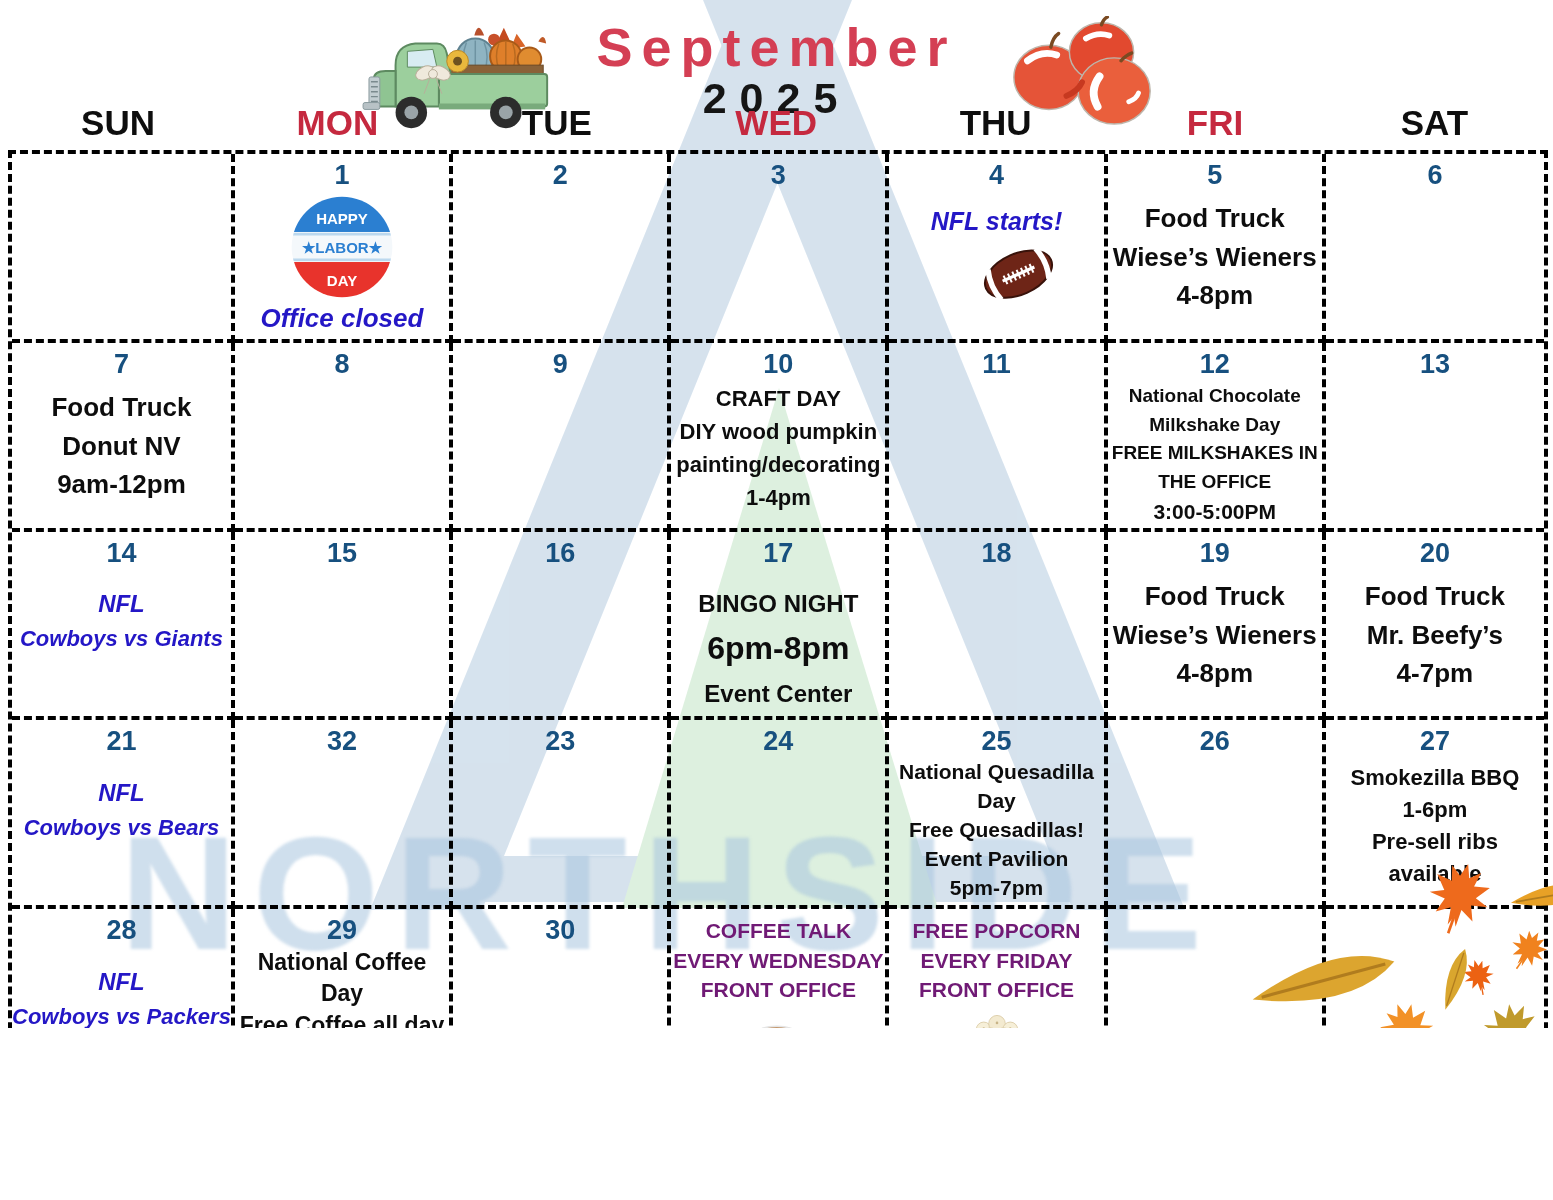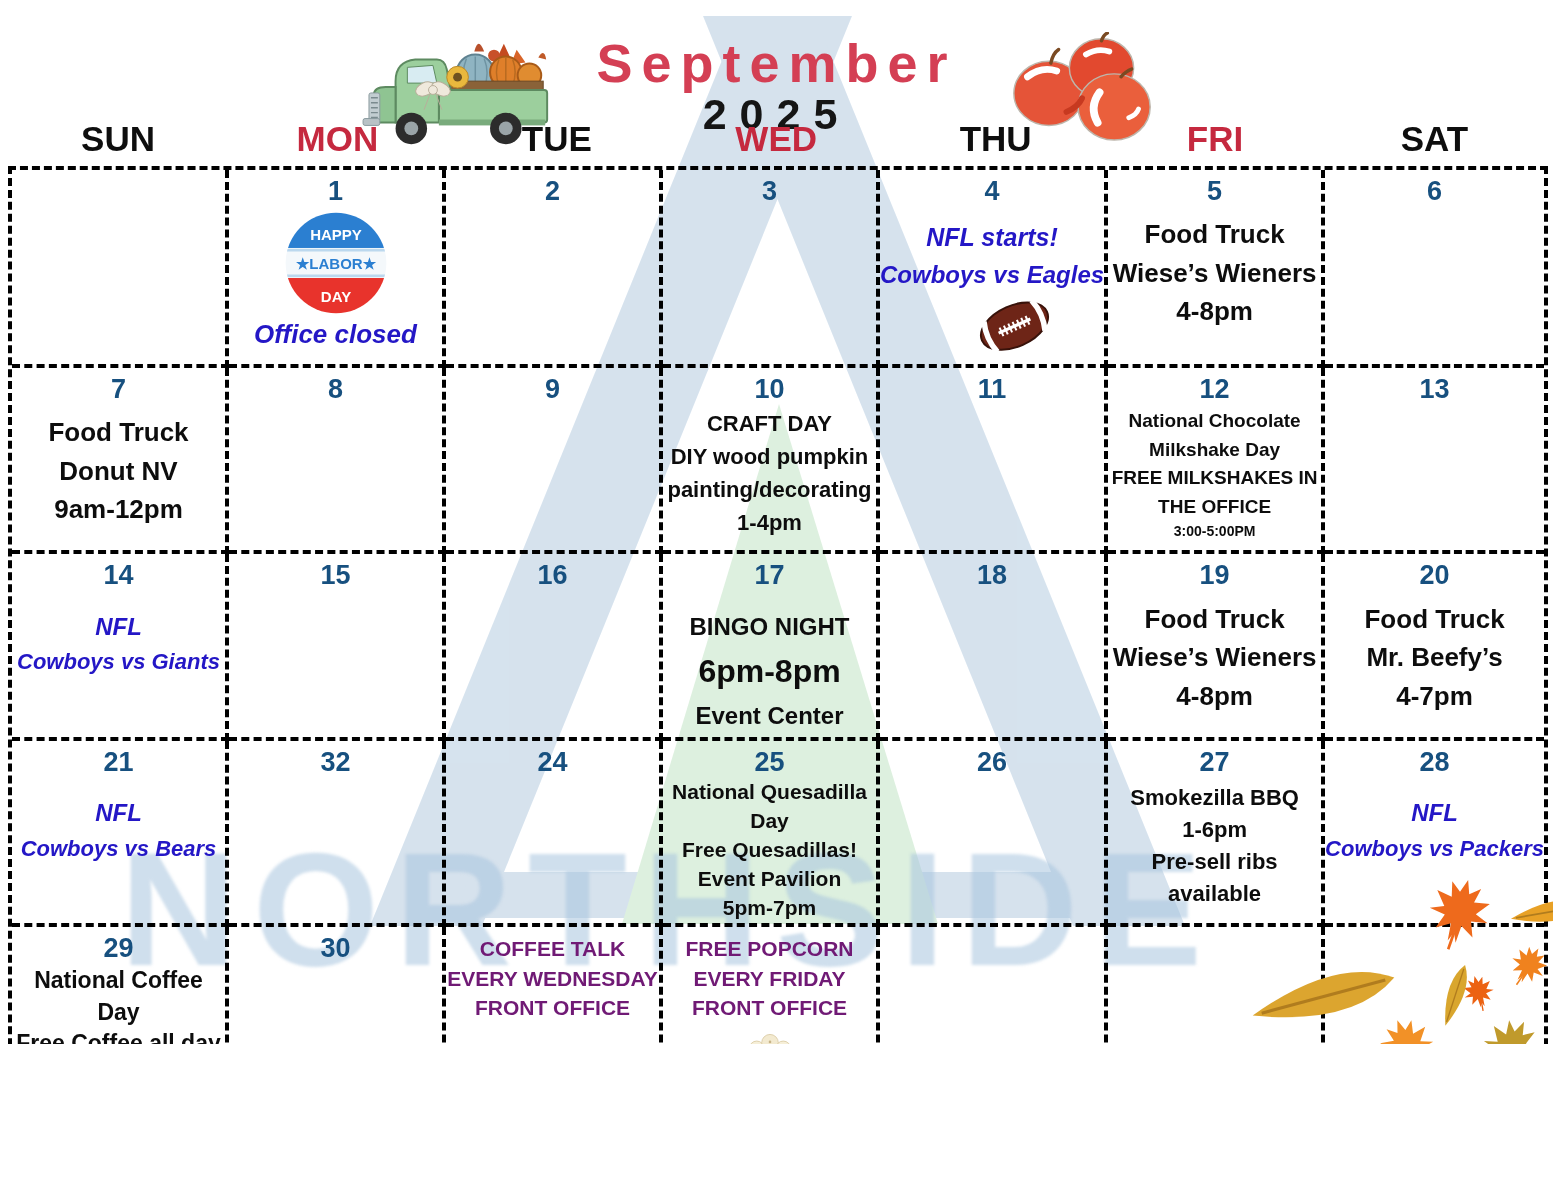--- a/index.html
+++ b/index.html
@@ -1,17 +1,17 @@
 <!DOCTYPE html>
 <html><head>
 <meta charset="utf-8">
 <style>
   html,body{margin:0;padding:0;background:#fff;}
   #page{position:relative;width:1553px;height:1028px;overflow:hidden;background:#fff;
-        font-family:"Liberation Sans", sans-serif;margin-top:16px;}
+        font-family:"Liberation Sans", sans-serif;}
   
   #wm-svg{position:absolute;left:0;top:0;z-index:0;pointer-events:none;}
   .wm-text{position:absolute;z-index:0;color:rgba(168,196,223,0.55);font-weight:bold;
            filter:blur(1.5px);white-space:nowrap;pointer-events:none;}
   #wm-line1{left:120px;top:800px;font-size:162px;letter-spacing:16px;}
   #wm-line2{left:190px;top:995px;font-size:162px;letter-spacing:12px;word-spacing:70px;}
   
   #title-month{position:absolute;top:16px;left:50%;transform:translateX(-50%);
       font-size:54px;font-weight:bold;letter-spacing:9px;color:#d43f54;z-index:2;white-space:nowrap;}
   #title-year{position:absolute;top:74px;left:50%;transform:translateX(-50%);
@@ -147,21 +147,20 @@
       </div>
       <div class="cell">
         <div class="num">2</div>
       </div>
       <div class="cell">
         <div class="num">3</div>
       </div>
       <div class="cell" style="line-height: 1.5;">
         <div class="num">4</div>
         <div class="ln u" style="font-size: 25px; margin-top: 12px;">NFL starts!</div>
-        <div class="ln u" style="font-size: 24px;">Cowboys vs Eagles</div>
         <div class="icon-wrap icon-fb"><svg viewBox="0 0 120 95" width="95" height="75">
     <g transform="rotate(-24 60 47)">
       <ellipse cx="60" cy="47" rx="45" ry="26" fill="#6e2517" stroke="#38120a" stroke-width="2.5"></ellipse>
       <path d="M27 26 Q20 47 27 68" stroke="#fff" stroke-width="7" fill="none"></path>
       <path d="M93 26 Q100 47 93 68" stroke="#fff" stroke-width="7" fill="none"></path>
       <path d="M38 47 h44" stroke="#fff" stroke-width="4"></path>
       <g stroke="#fff" stroke-width="2.5">
         <path d="M42 41 v12"></path>
                 <path d="M48 41 v12"></path>
                 <path d="M54 41 v12"></path>
@@ -203,21 +202,21 @@
       </div>
       <div class="cell">
         <div class="num">11</div>
       </div>
       <div class="cell" style="line-height: 1.5;">
         <div class="num">12</div>
         <div class="ln b" style="font-size: 19px; margin-top: 2px;">National Chocolate</div>
         <div class="ln b" style="font-size: 19px;">Milkshake Day</div>
         <div class="ln b" style="font-size: 19px;">FREE MILKSHAKES IN</div>
         <div class="ln b" style="font-size: 19px;">THE OFFICE</div>
-        <div class="ln b" style="font-size: 14px;">3:00-5:00PM</div>
+        <div class="ln b" style="font-size: 21px;">3:00-5:00PM</div>
       </div>
       <div class="cell">
         <div class="num">13</div>
       </div>
       <div class="cell" style="line-height: 1.55; align-items: center;">
         <div class="num">14</div>
         <div class="ln u" style="font-size: 24px; margin-top: 16px;">NFL</div>
         <div class="ln u" style="font-size: 22px;">Cowboys vs Giants</div>
       </div>
       <div class="cell">
@@ -247,20 +246,23 @@
         <div class="ln b" style="font-size: 26px;">Mr. Beefy’s</div>
         <div class="ln b" style="font-size: 26px;">4-7pm</div>
       </div>
       <div class="cell" style="line-height: 1.55;">
         <div class="num">21</div>
         <div class="ln u" style="font-size: 24px; margin-top: 16px;">NFL</div>
         <div class="ln u" style="font-size: 22px;">Cowboys vs Bears</div>
       </div>
       <div class="cell">
         <div class="num">32</div>
+      </div>
+      <div class="cell">
+        <div class="num">23</div>
       </div>
       <div class="cell">
         <div class="num">24</div>
       </div>
       <div class="cell" style="line-height: 1.38;">
         <div class="num">25</div>
         <div class="ln b" style="font-size: 21px; margin-top: 0px;">National Quesadilla</div>
         <div class="ln b" style="font-size: 21px;">Day</div>
         <div class="ln b" style="font-size: 21px;">Free Quesadillas!</div>
         <div class="ln b" style="font-size: 21px;">Event Pavilion</div>

